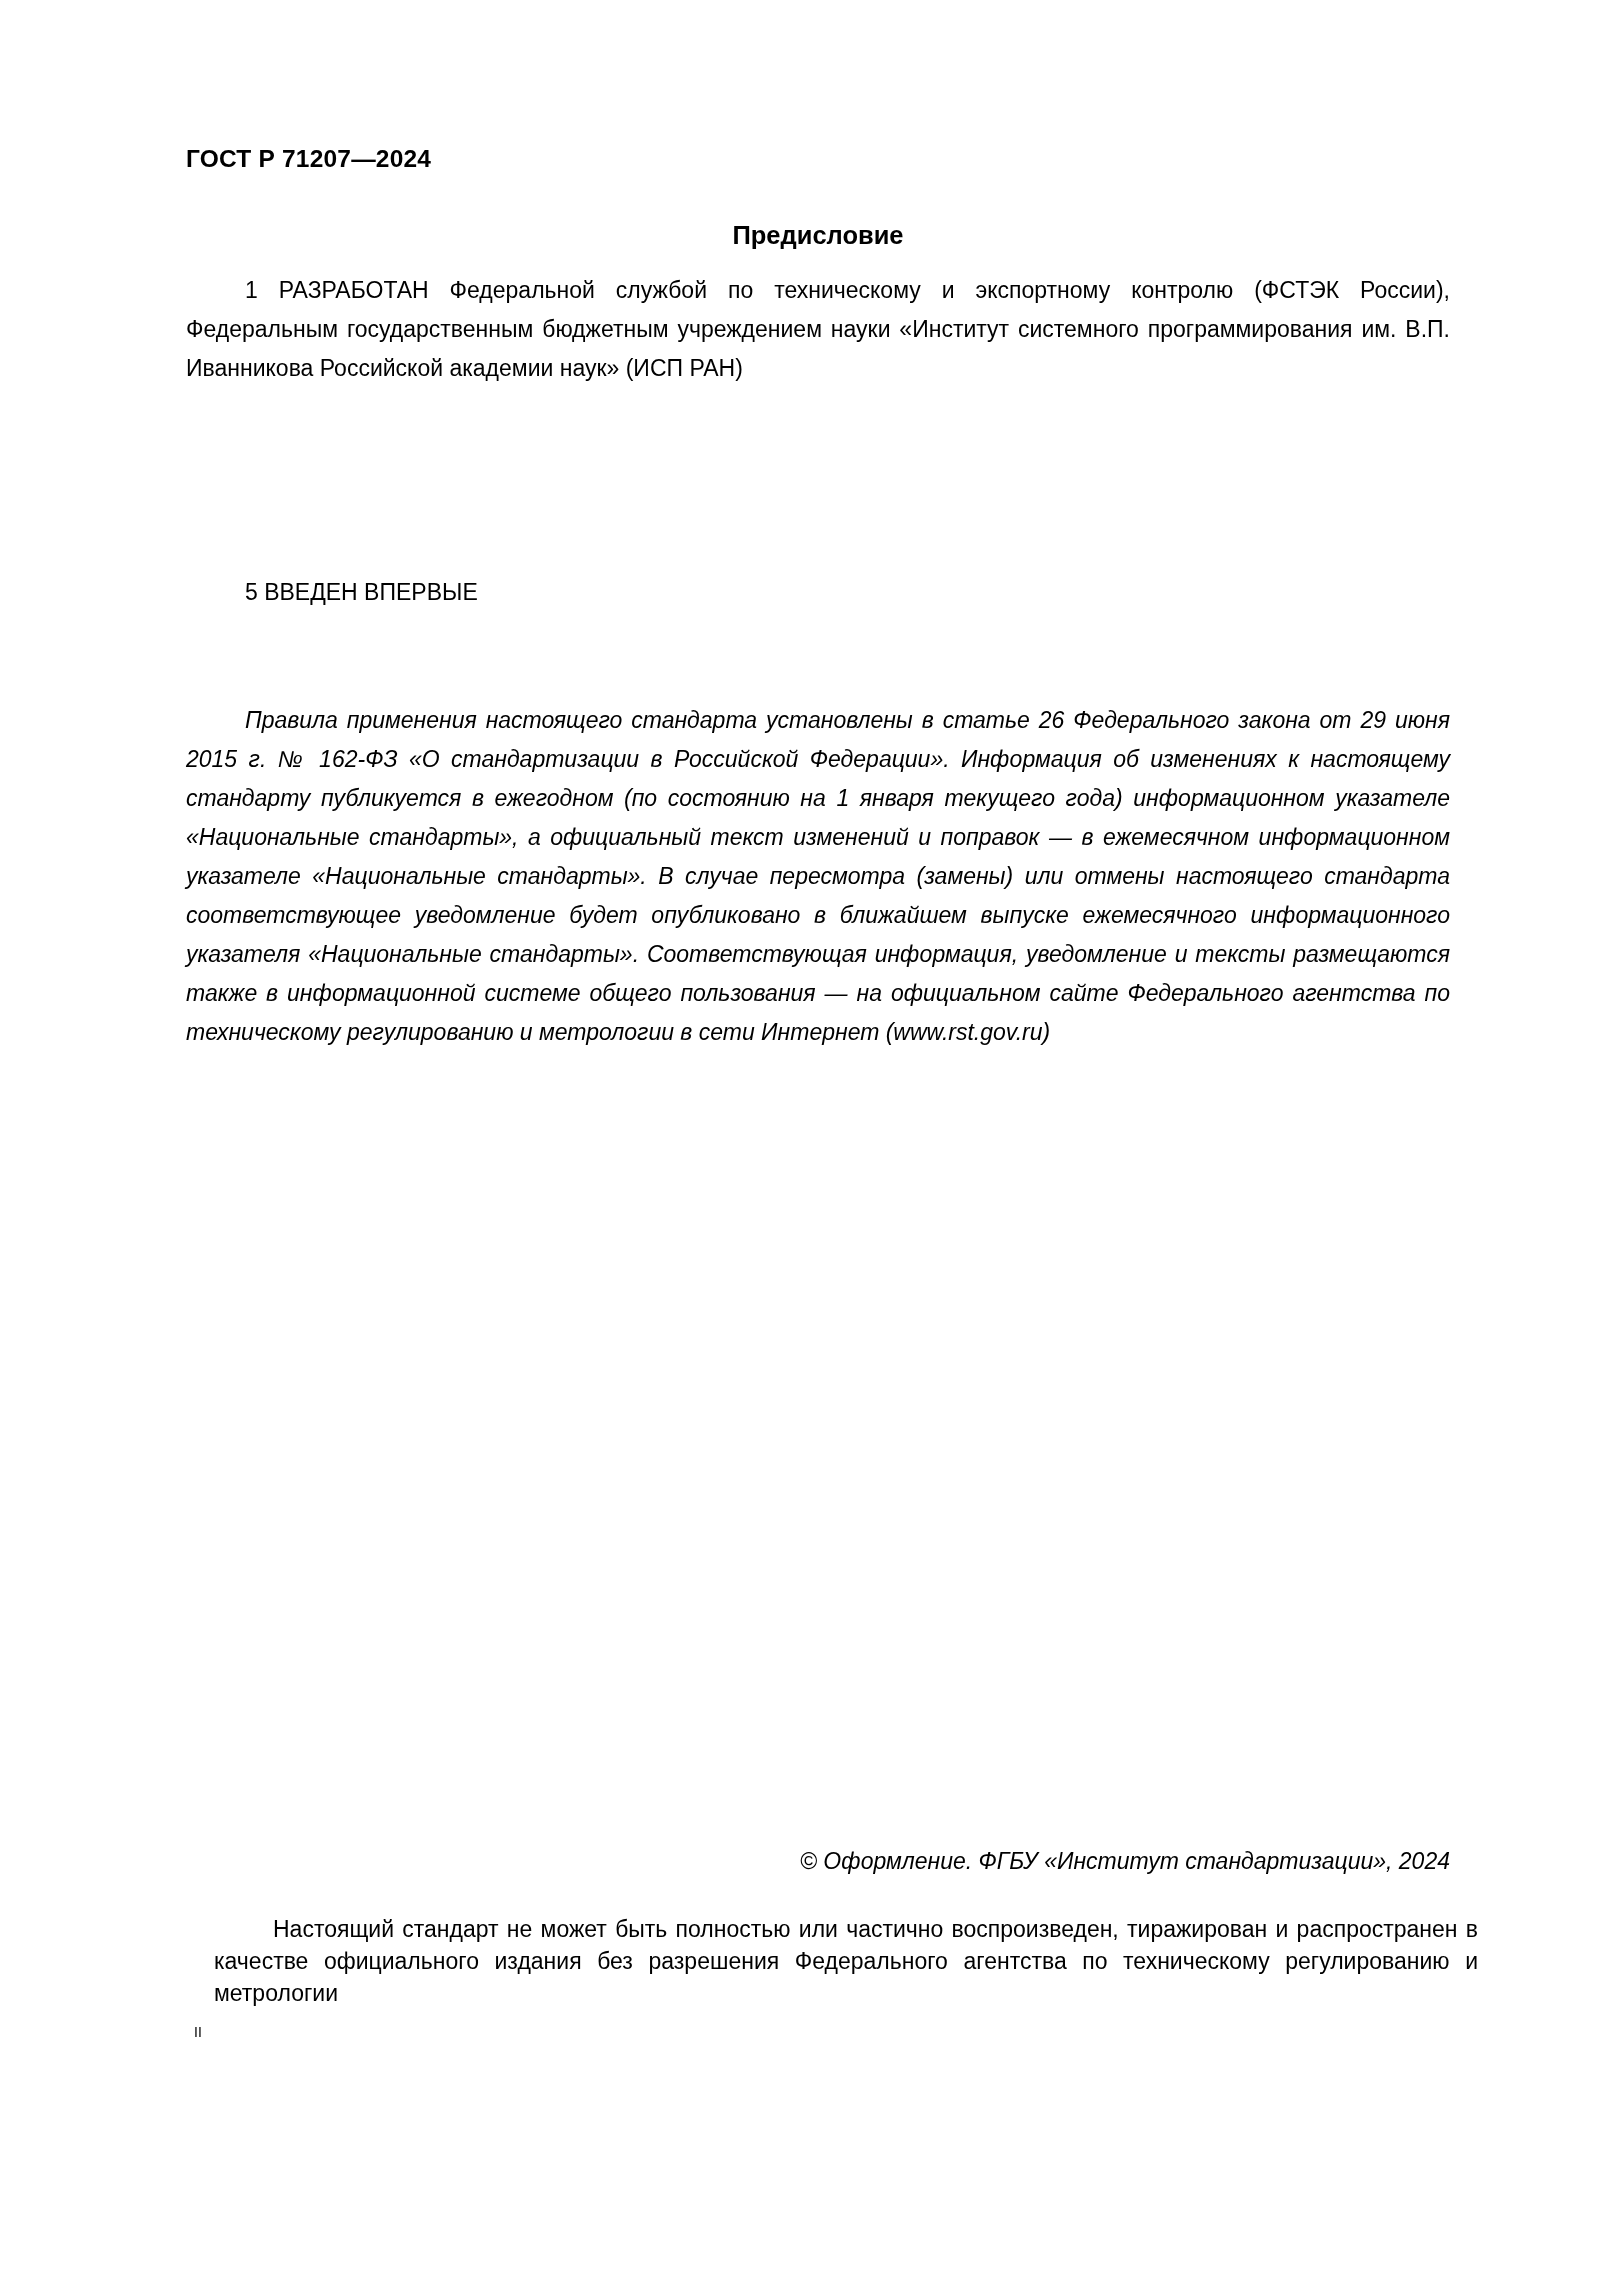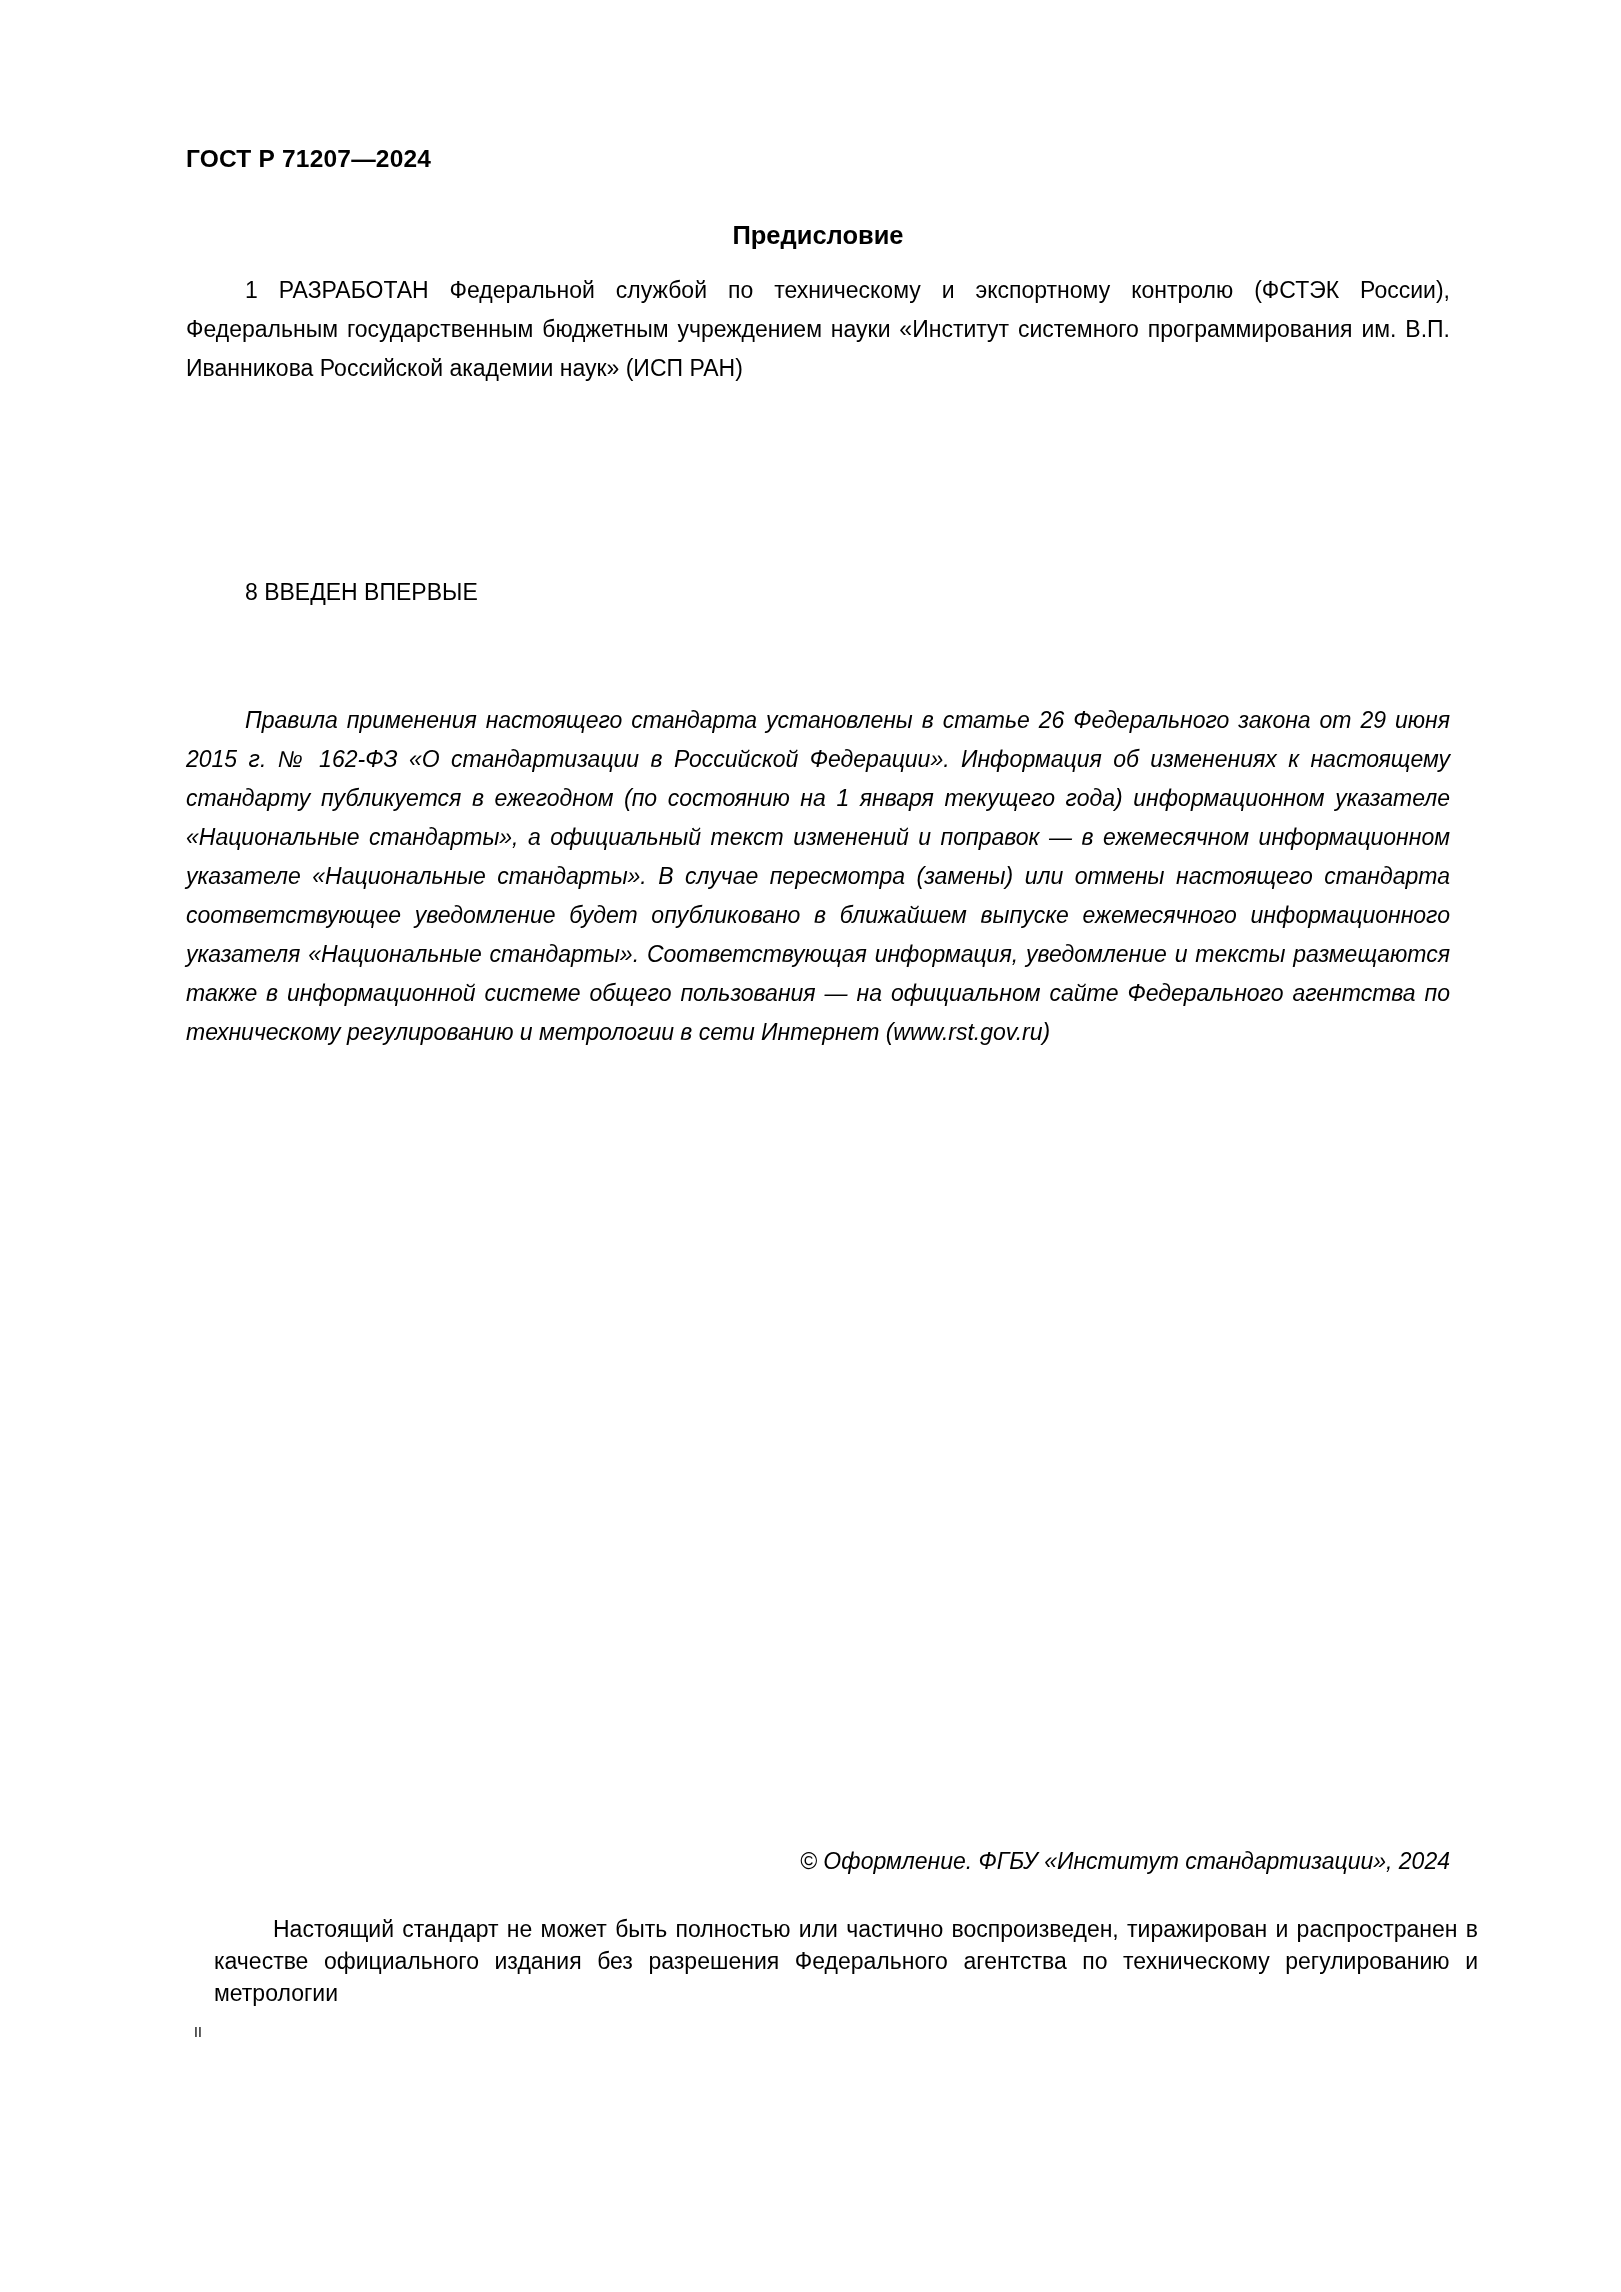--- a/index.html
+++ b/index.html
@@ -82,21 +82,21 @@
 <div class="page">
 
   <div class="std-number">ГОСТ Р 71207—2024</div>
 
   <div class="section-title">Предисловие</div>
 
   <div class="body-block indent" style="top: 271px;">1  РАЗРАБОТАН Федеральной службой по техническому и экспортному контролю (ФСТЭК России), Федеральным государственным бюджетным учреждением науки «Институт системного программирования им. В.П. Иванникова Российской академии наук» (ИСП РАН)</div>
 
 
 
-  <div class="body-block indent" style="top: 573px;">8  ВВЕДЕН ВПЕРВЫЕ</div>
+  <div class="body-block indent" style="top: 573px;">5  ВВЕДЕН ВПЕРВЫЕ</div>
 
   <div class="body-block indent italic-block" style="top: 701px;">Правила применения настоящего стандарта установлены в статье 26 Федерального закона от 29 июня 2015 г. № 162-ФЗ «О стандартизации в Российской Федерации». Информация об изменениях к настоящему стандарту публикуется в ежегодном (по состоянию на 1 января текущего года) информационном указателе «Национальные стандарты», а официальный текст изменений и поправок — в ежемесячном информационном указателе «Национальные стандарты». В случае пересмотра (замены) или отмены настоящего стандарта соответствующее уведомление будет опубликовано в ближайшем выпуске ежемесячного информационного указателя «Национальные стандарты». Соответствующая информация, уведомление и тексты размещаются также в информационной системе общего пользования — на официальном сайте Федерального агентства по техническому регулированию и метрологии в сети Интернет (www.rst.gov.ru)</div>
 
   <div class="copyright">© Оформление. ФГБУ «Институт стандартизации», 2024</div>
 
   <div class="footer-note">Настоящий стандарт не может быть полностью или частично воспроизведен, тиражирован и распространен в качестве официального издания без разрешения Федерального агентства по техническому регулированию и метрологии</div>
 
   <div class="page-number">II</div>
 
 </div>

